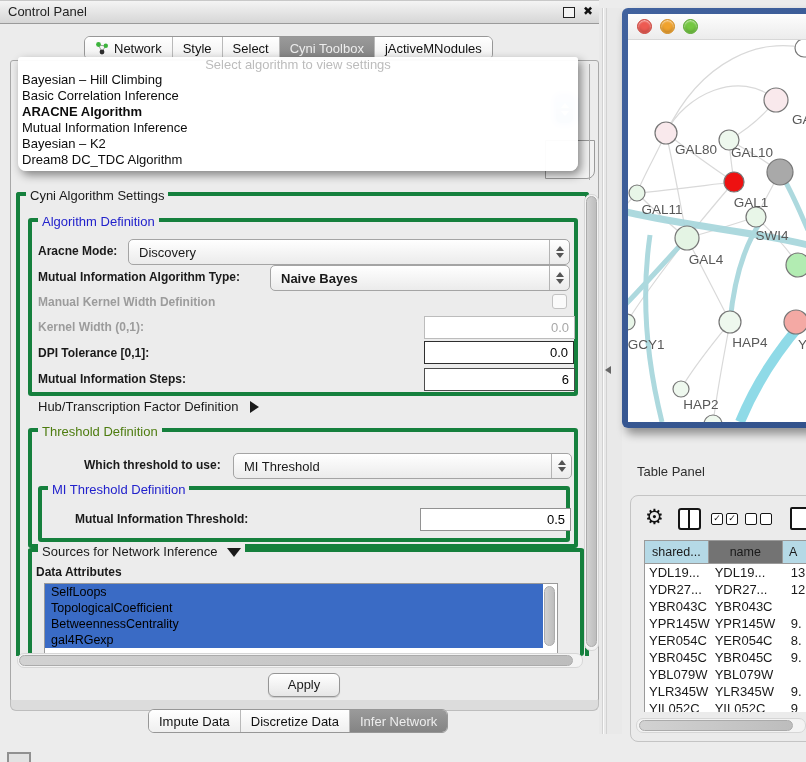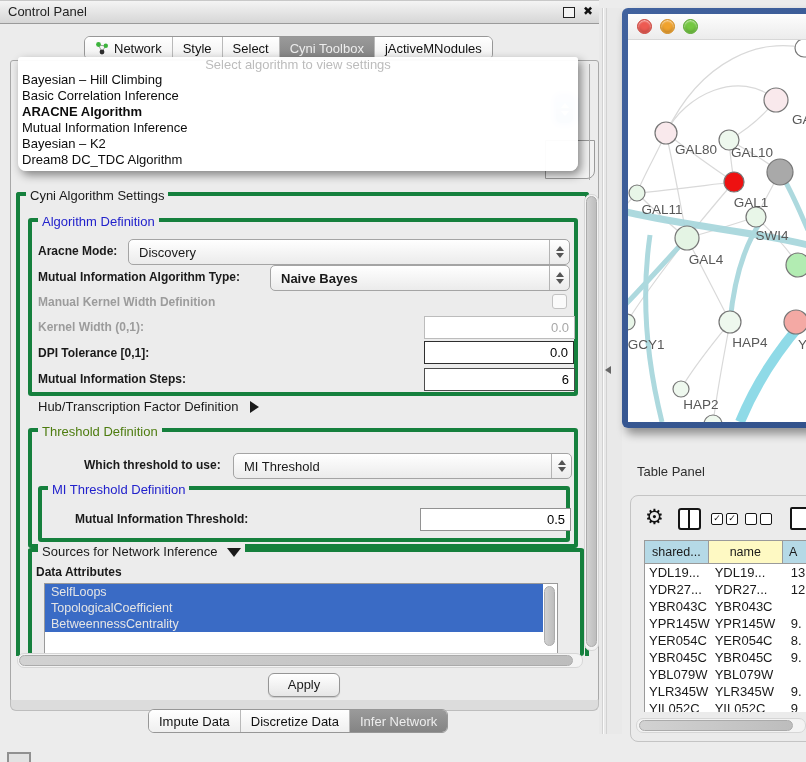--- a/index.html
+++ b/index.html
@@ -58,21 +58,21 @@
   .f-strong{border:1.5px solid #2e2e2e;color:#000;}
   .f-mid{border:1px solid #4c4c4c;color:#000;}
   .f-soft{border:1px solid #929292;color:#000000;}
   .checkbox{position:absolute;width:13px;height:13px;border:1px solid #c2c2c2;border-radius:3px;background:#fafafa;}
   
   .sbtrackv{background:#f3f3f3;border:1px solid #d6d6d6;border-radius:7px;}
   .sbthumb{background:linear-gradient(90deg,#d2d2d2,#bdbdbd);border:1px solid #ababab;border-radius:6px;}
   .sbtrackh{background:#f3f3f3;border:1px solid #d6d6d6;border-radius:7px;}
   
   .attrlist{left:44px;top:583px;width:512px;height:69px;background:#fff;border:1px solid #9a9a9a;overflow:hidden;}
-  .attrlist .row{height:16px;line-height:16px;font-size:12.5px;color:#e5e5e5;background:#3a6bc5;
+  .attrlist .row{height:16px;line-height:16px;font-size:12.5px;color:#000000;background:#3a6bc5;
                  padding-left:6px;margin-right:14px;white-space:nowrap;}
   
   .pushbtn{position:absolute;border:1px solid #959595;border-radius:6px;background:linear-gradient(#ffffff,#e6e6e6);
            font-size:13px;text-align:center;box-shadow:0 1px 1px rgba(0,0,0,.15);}
   
   .netwin{left:622px;top:8px;width:200px;height:420px;background:linear-gradient(135deg,#41629e,#32528c);
           border-radius:6px 0 0 6px;box-shadow:4px 6px 10px rgba(0,0,0,.4);padding:0;}
   .nettitle{left:628px;top:14px;width:178px;height:25px;background:linear-gradient(#fdfdfd,#ececec);
             border-bottom:1px solid #d8d8d8;display:flex;align-items:center;gap:8px;padding-left:9px;}
   .light{width:13px;height:13px;border-radius:50%;box-shadow:inset 0 1px 2px rgba(255,255,255,.7), inset 0 -2px 3px rgba(0,0,0,.18);}
@@ -226,20 +226,21 @@
     <span>Sources for Network Inference</span>
     <span style="display:inline-block;margin-left:6px;width:0;height:0;border-left:7px solid transparent;border-right:7px solid transparent;border-top:9px solid #1a1a1a;vertical-align:-1px;"></span>
   </span>
 </div>
 <span class="abs lbl" style="left:36px;top:565px;">Data Attributes</span>
 
 <div class="abs attrlist">
   <div class="row">SelfLoops</div>
   <div class="row">TopologicalCoefficient</div>
   <div class="row">BetweennessCentrality</div>
+  <div class="row">gal4RGexp</div>
   <div class="sbthumb" style="position:absolute;right:2px;top:2px;width:9px;height:58px;"></div>
 </div>
 
 <div class="abs sbtrackh" style="left:17px;top:653px;width:564px;height:13px;">
   <div class="sbthumb" style="position:absolute;left:1px;top:1px;width:552px;height:9px;"></div>
 </div>
 
 <div class="pushbtn" style="left:268px;top:673px;width:70px;height:22px;line-height:22px;">Apply</div>
 
 <div class="abs tabbar" style="left:148px;top:709px;">
@@ -348,21 +349,21 @@
 </span>
 <span class="abs" style="left:745px;top:513px;display:flex;gap:3px;">
   <span class="cbx"></span>
     <span class="cbx"></span>
 </span>
 <span class="abs icon-page" style="left:790px;top:507px;"></span>
 
 <div class="abs tbl">
   <div class="hrow">
     <div class="hcell" style="width:65px;background:#b5d9e6;">shared...</div>
-    <div class="hcell" style="width:76px;background:#fef9c3;text-align:right;">name</div>
+    <div class="hcell" style="width:76px;background:#737373;text-align:right;">name</div>
     <div class="hcell" style="width:26px;background:#b5d9e6;justify-content:flex-start;padding-left:6px;">A</div>
   </div>
   <div class="drow">
     <div class="dcell" style="width:66px;">YDL19...</div>
     <div class="dcell" style="width:77px;">YDL19...</div>
     <div class="dcell" style="width:26px;">13</div>
   </div>
   <div class="drow">
     <div class="dcell" style="width:66px;">YDR27...</div>
     <div class="dcell" style="width:77px;">YDR27...</div>

